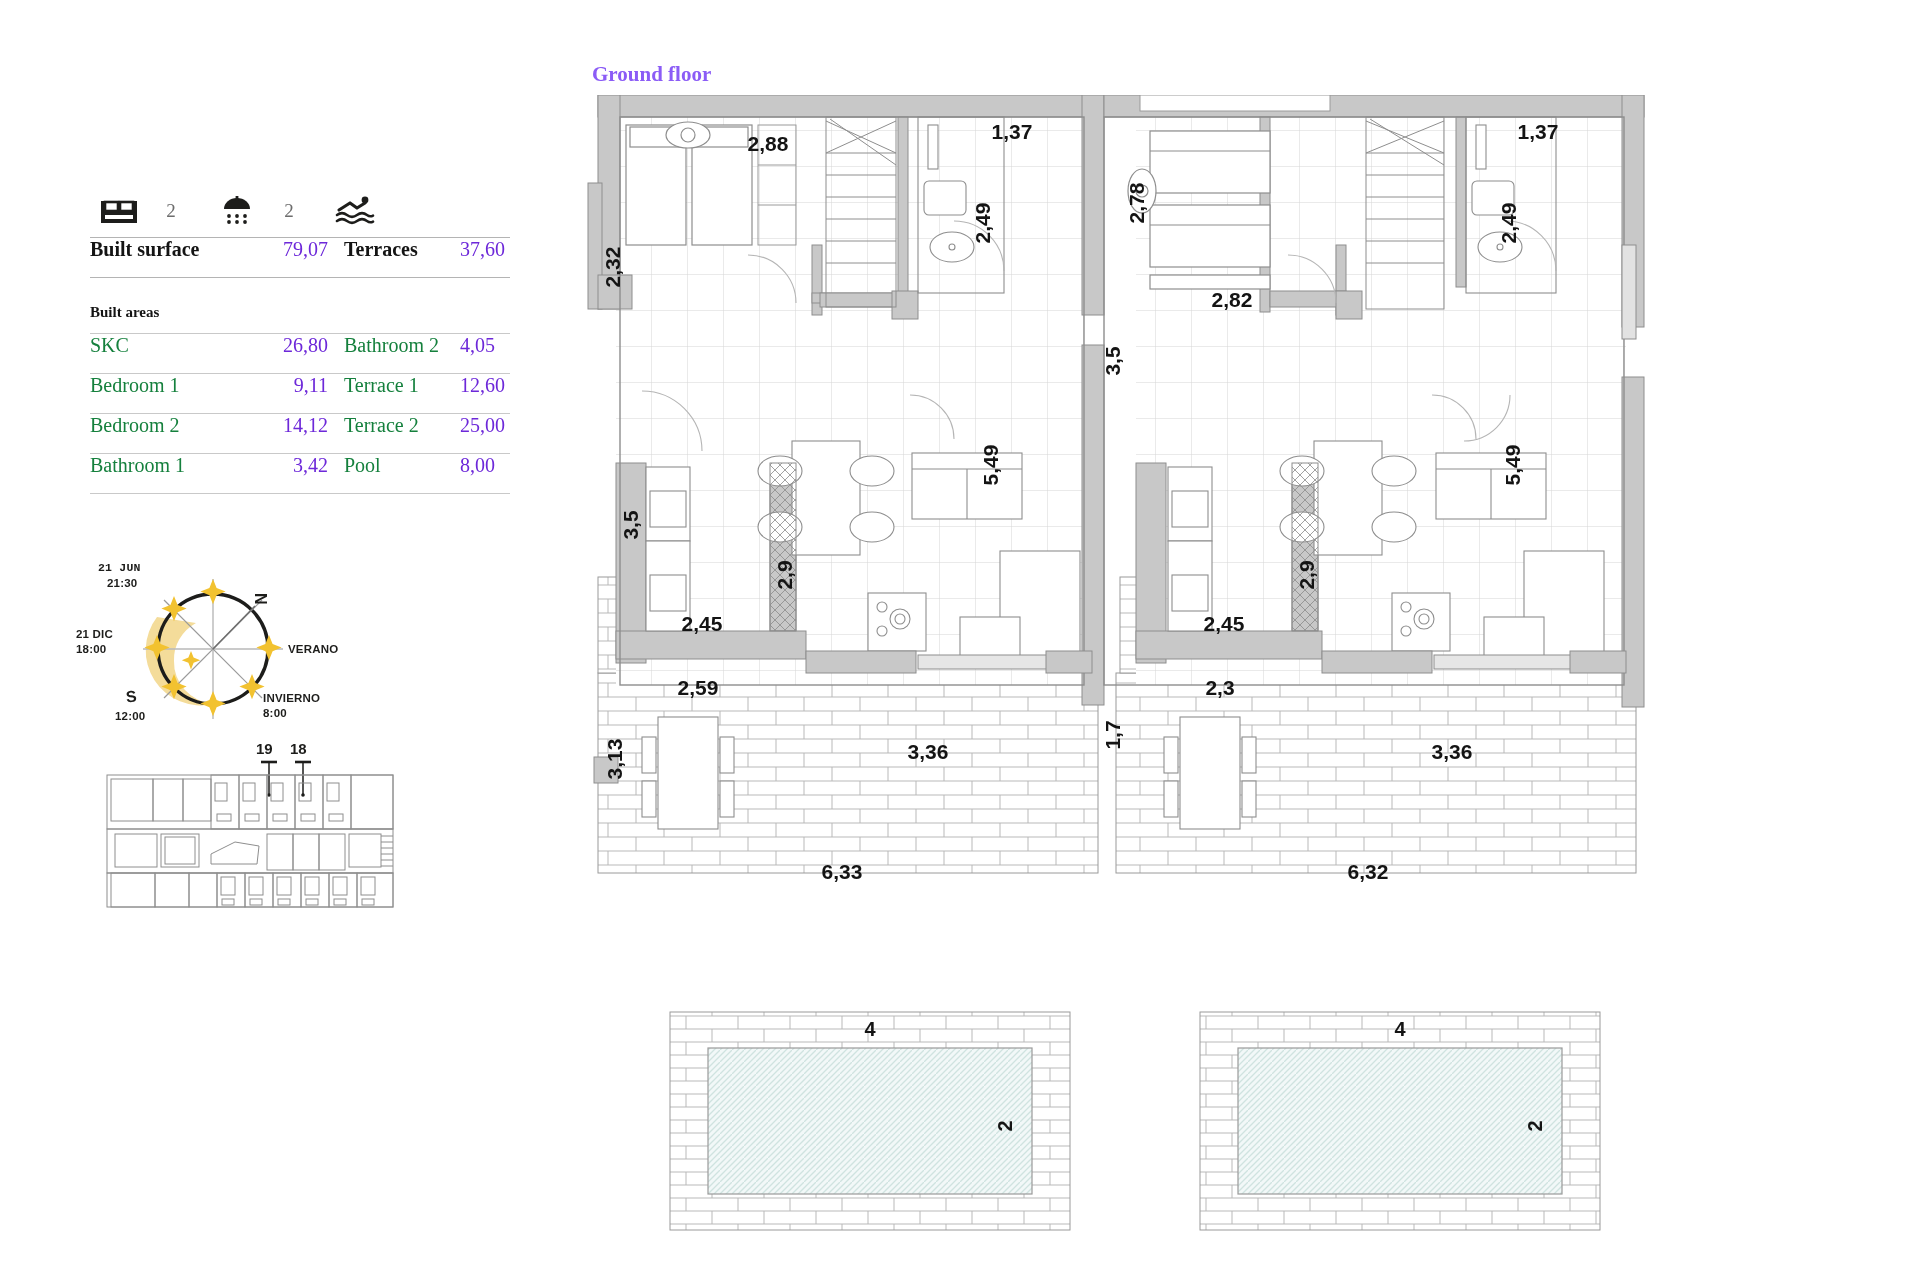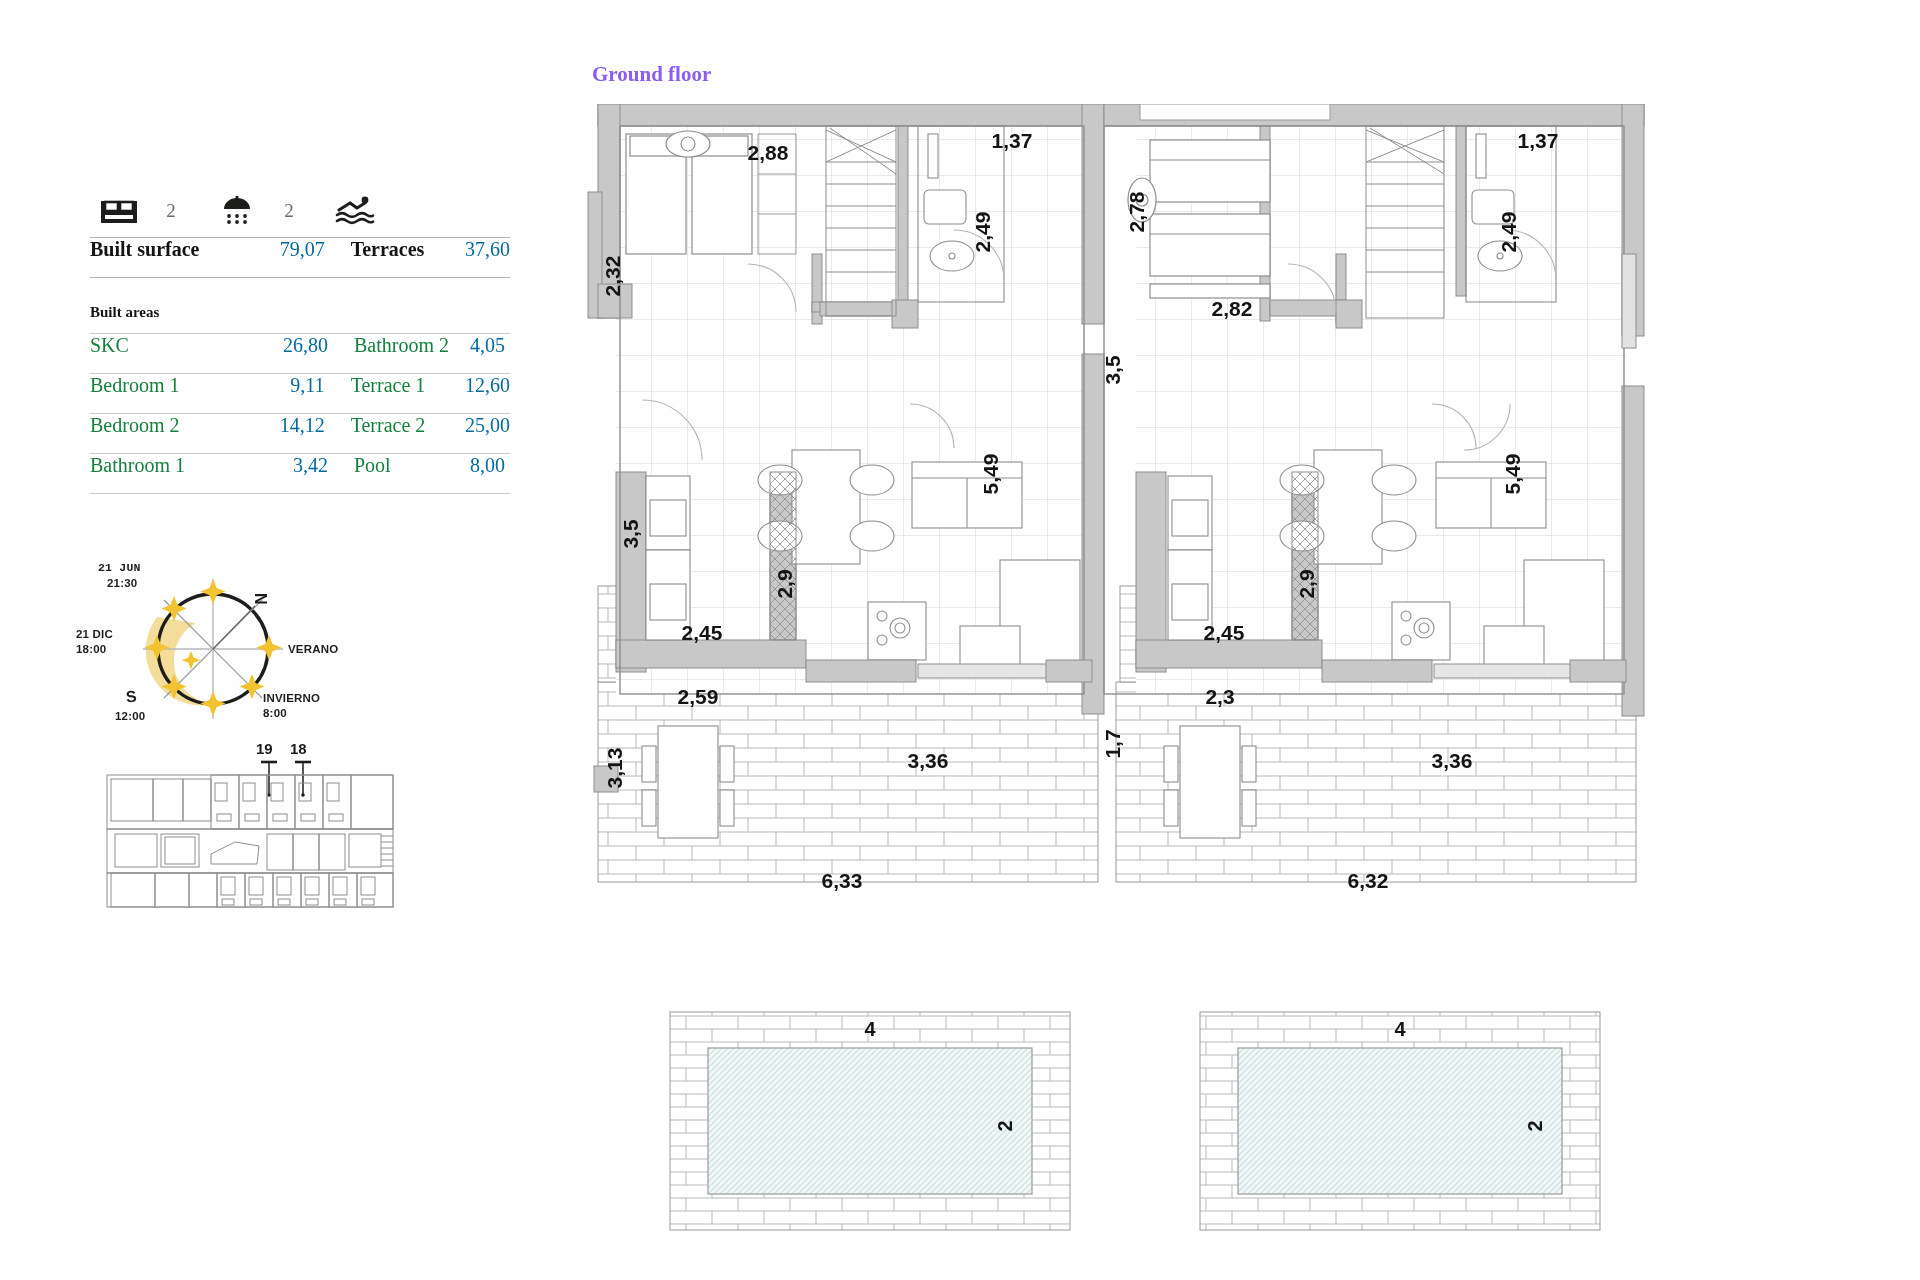--- a/index.html
+++ b/index.html
@@ -14,42 +14,42 @@
   .spec-count{font-family:"Liberation Serif",serif;font-size:19px;color:#6d6d6d;
                width:58px;text-align:center;}
   .spec-gap{width:14px;}
 
   .rule{height:1px;background:#c9c9c9;width:100%;}
   .rule-strong{height:1px;background:#b4b4b4;width:100%;}
 
   .row{display:flex;align-items:baseline;height:39px;font-size:20px;}
   .row .c1{width:150px;}
   .row .c2{width:88px;text-align:right;padding-right:16px;}
-  .row .c3{width:116px;margin-left:10px;}
+  .row .c3{width:116px;}
   .row .c4{flex:1;}
   .bold{font-weight:bold;color:#141414;}
-  .val{color:#0369a1;}
+  .val{color:#6d28d9;}
   .lbl{color:#15803d;}
   .section-title{font-weight:bold;font-size:15px;color:#141414;padding:26px 0 12px 0;}
 
   
   #compass-block{position:absolute;left:95px;top:565px;width:300px;height:175px;}
   .comp-label{position:absolute;font-family:"Liberation Sans",sans-serif;
               font-weight:bold;font-size:11.5px;color:#1d1d1b;line-height:1.25;
               letter-spacing:.2px;}
 
   
   #site-plan{position:absolute;left:95px;top:750px;width:310px;height:160px;}
   .plot-num{position:absolute;font-family:"Liberation Sans",sans-serif;
             font-weight:bold;font-size:15px;color:#1d1d1b;}
 
   
   #floorplan-title{position:absolute;left:592px;top:62px;font-weight:bold;
                    font-size:21px;color:#8b5cf6;}
-  #floorplan{position:absolute;left:580px;top:104px;width:1120px;height:870px;}
+  #floorplan{position:absolute;left:580px;top:95px;width:1120px;height:870px;}
   #pools{position:absolute;left:660px;top:990px;width:1000px;height:260px;}
 </style>
 </head>
 <body>
 
 <div id="info-panel">
 
   <div class="spec-icons">
     <span class="spec-icon">
       <svg width="40" height="28" viewBox="0 0 40 28">

